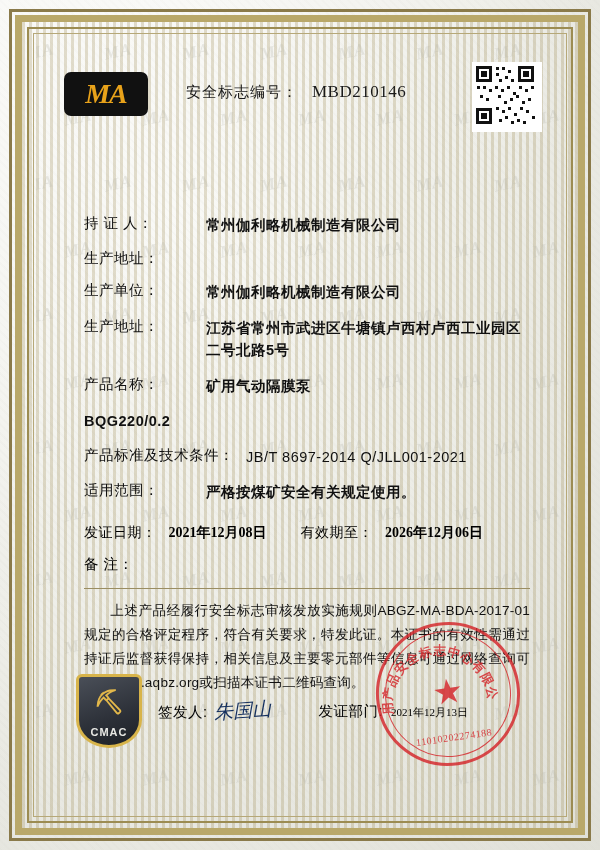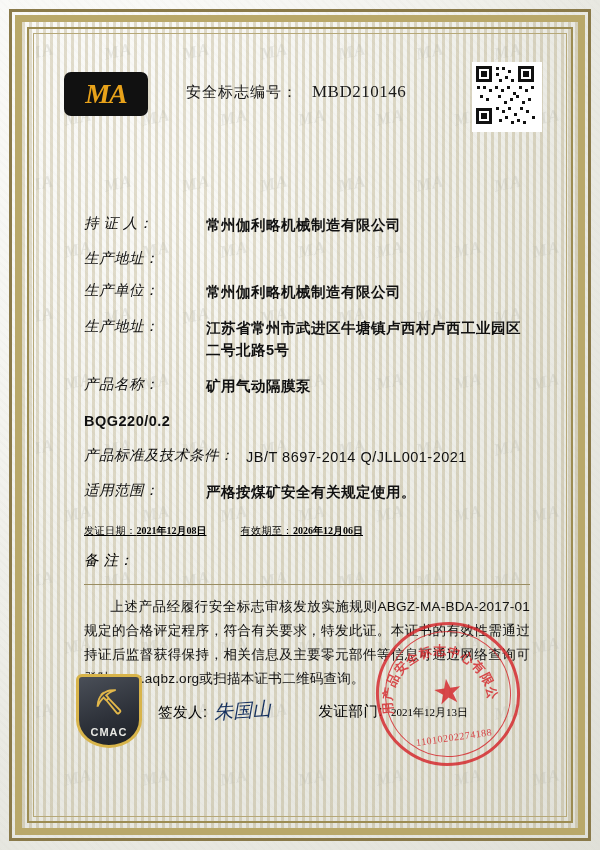--- a/index.html
+++ b/index.html
@@ -152,45 +152,44 @@
     display: flex;
     align-items: flex-start;
     margin-bottom: 13px;
     font-size: 14.5px;
     color: #111;
   }
   .field-label {
     width: 122px;
     flex: none;
     letter-spacing: 0.5px;
-    font-style: italic;
   }
   .field-label.wide {
     width: 162px;
   }
   .field-value {
     flex: 1;
     font-weight: bold;
     letter-spacing: 0.5px;
     line-height: 1.55;
   }
   .field-value.normal { font-weight: normal; }
 
   
   .date-row {
     display: flex;
     align-items: flex-end;
     margin-top: 20px;
     margin-bottom: 13px;
-    font-size: 10px;
-    text-decoration: underline;
+    font-size: 14px;
   }
   .date-row .k { letter-spacing: 0.5px; }
   .date-row .v {
     font-weight: bold;
+    margin-left: 12px;
     font-family: "Liberation Serif", serif;
   }
   .date-row .k2 { margin-left: 34px; letter-spacing: 0.5px; }
 
   .note-row {
     display: flex;
     font-size: 14.5px;
     margin-bottom: 14px;
   }
 

